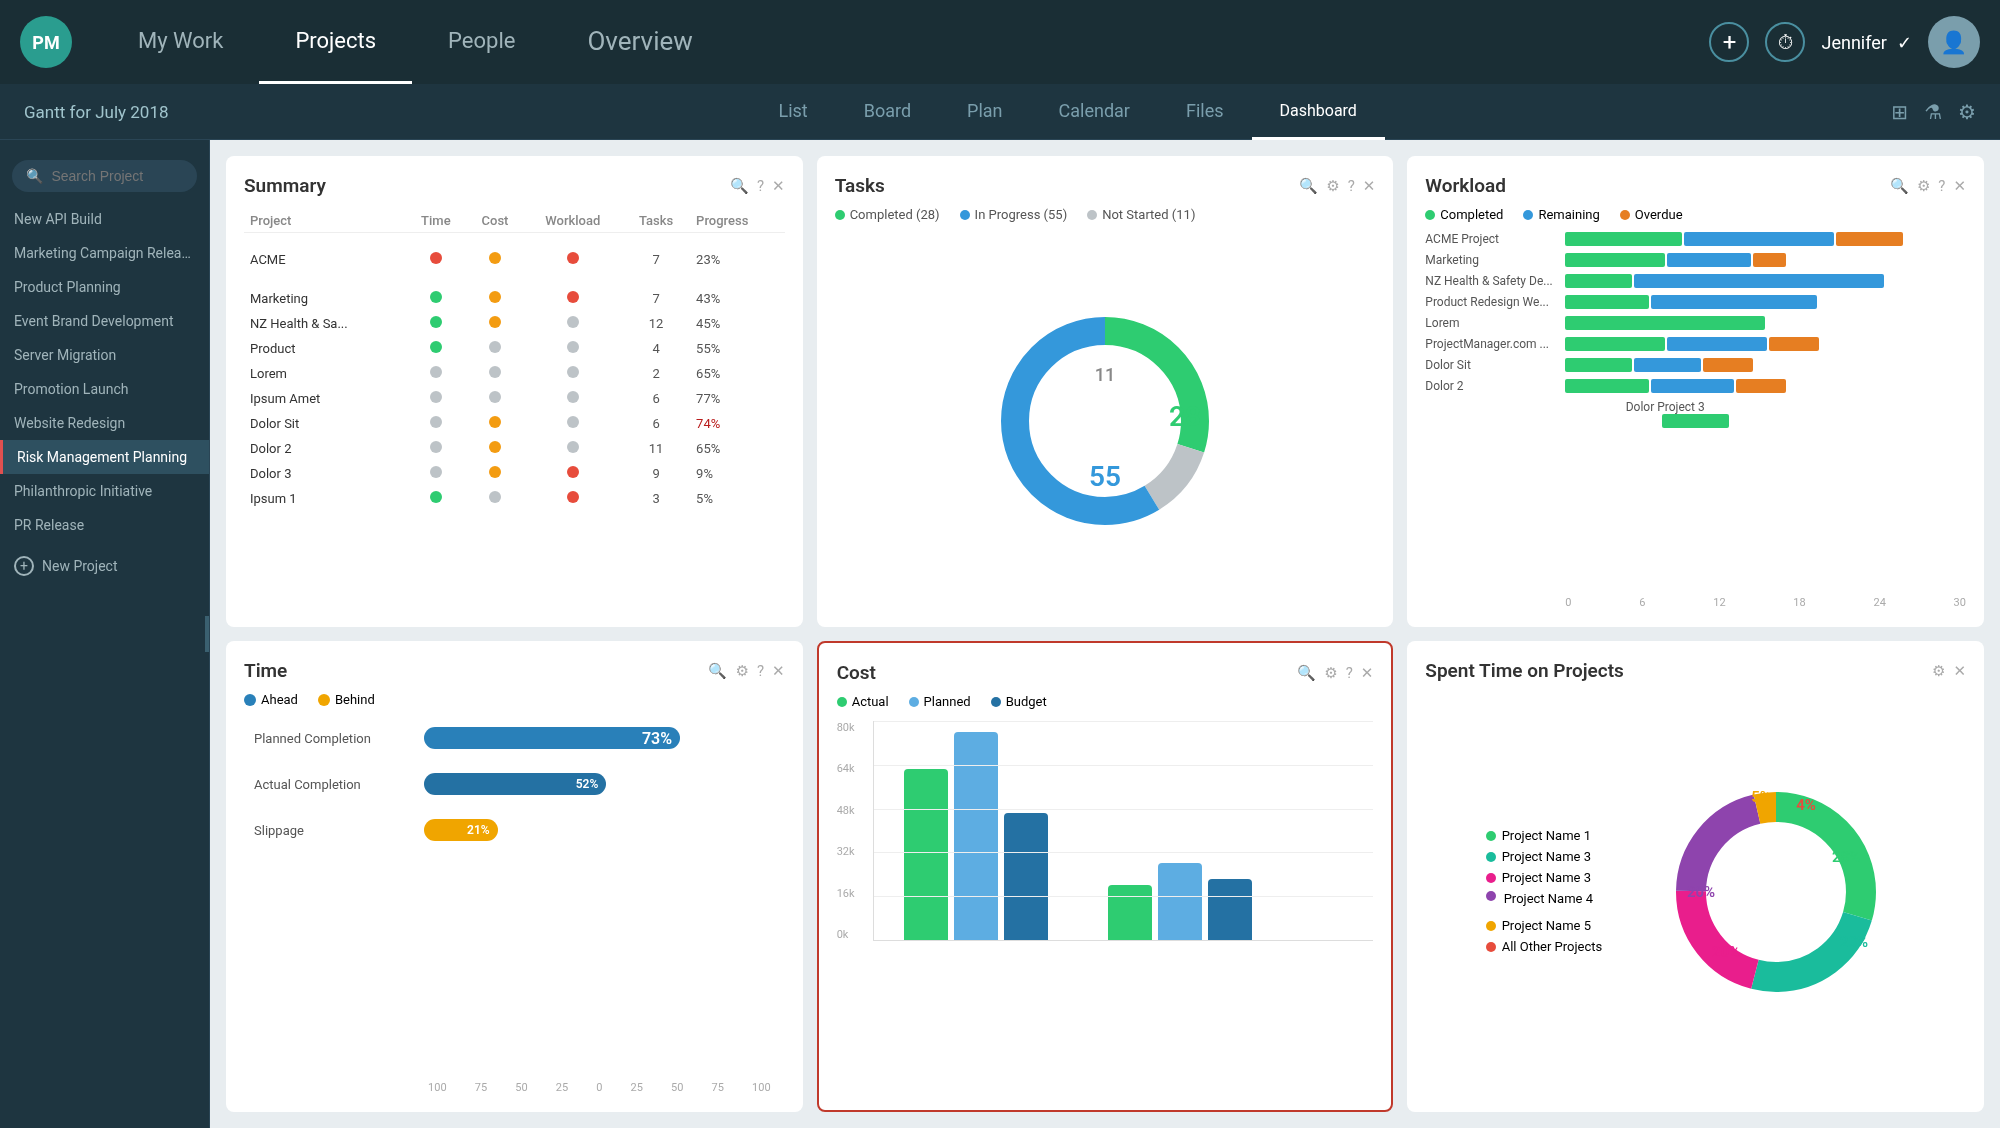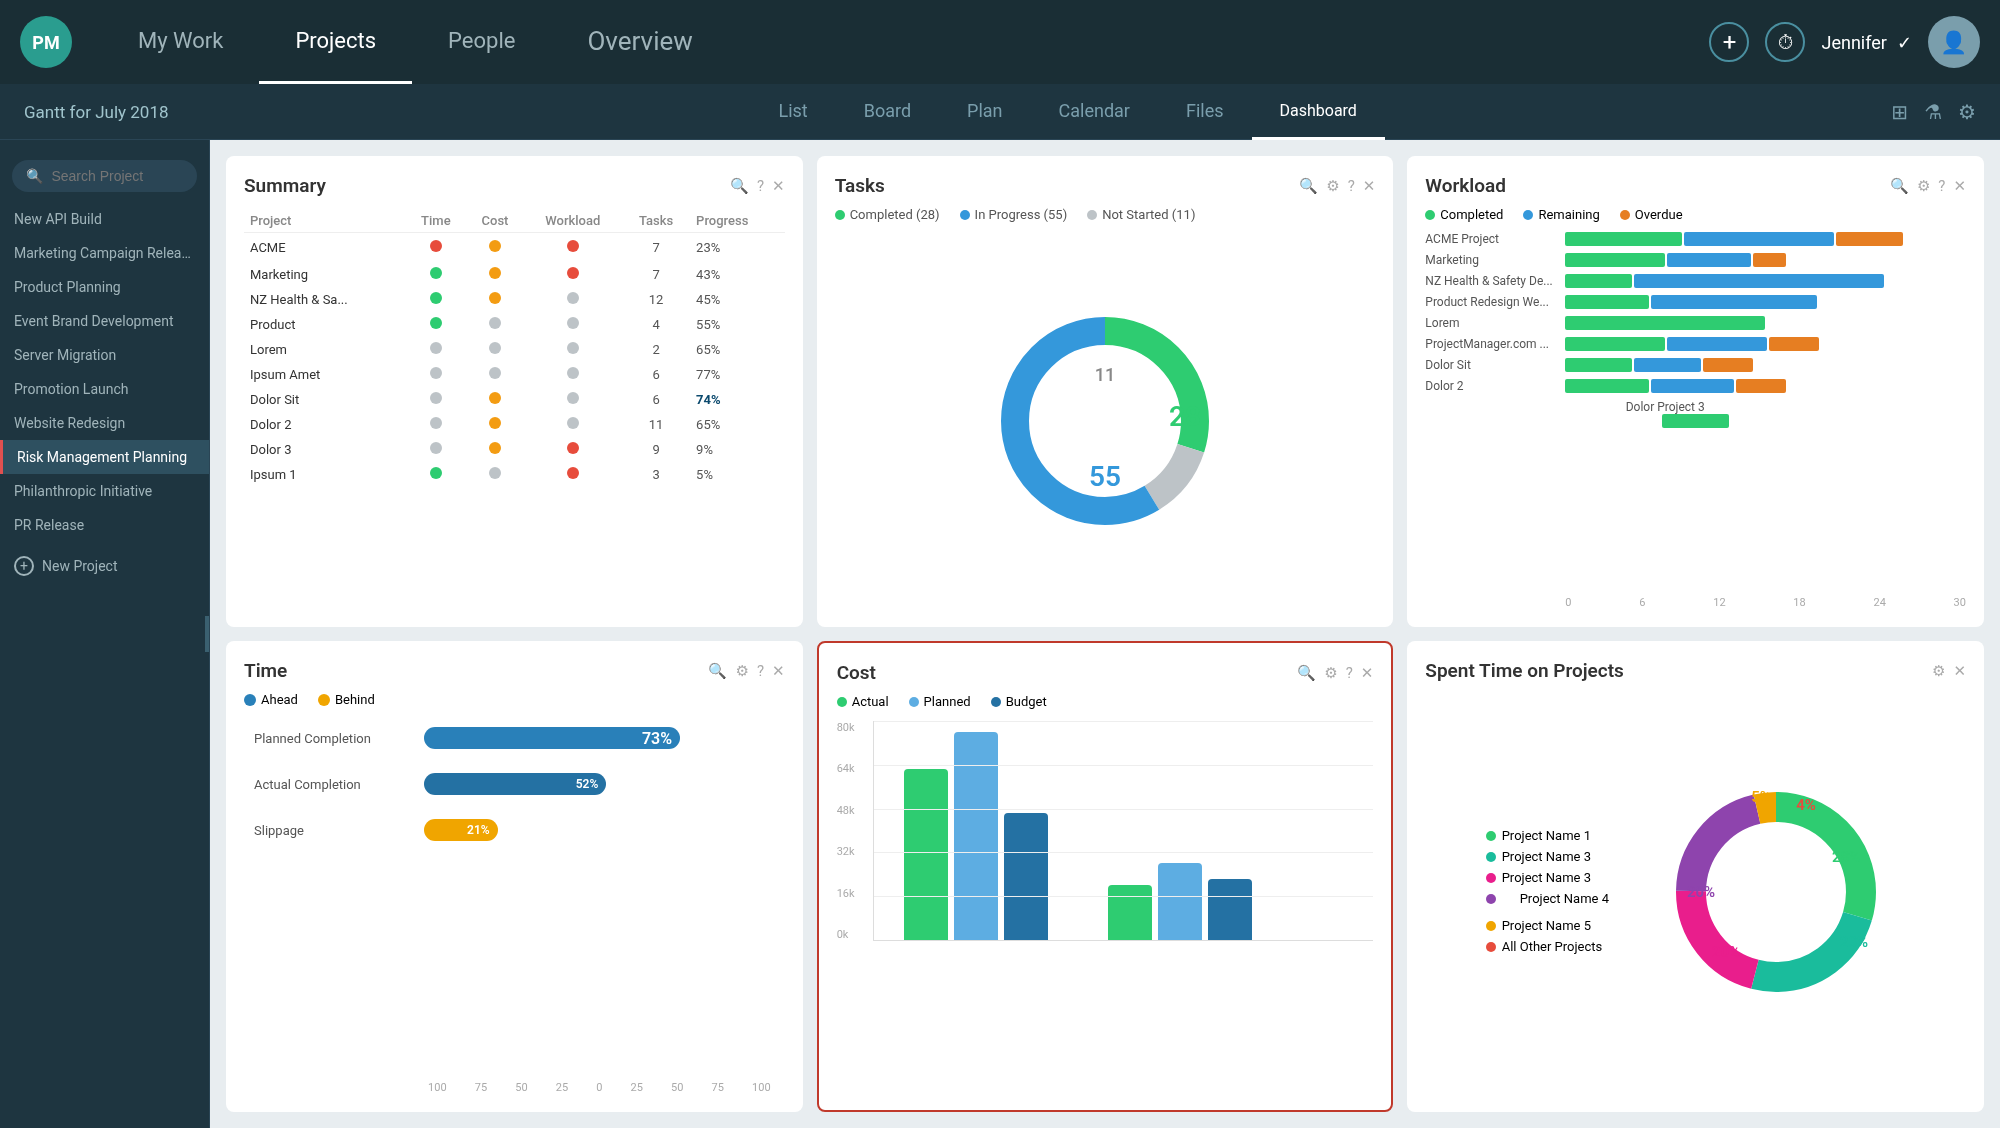--- a/index.html
+++ b/index.html
@@ -86,21 +86,21 @@
               <th style="color:#888;font-weight:500;padding:4px 6px;text-align:left;border-bottom:1px solid #eee;">Project</th>
               <th style="color:#888;font-weight:500;padding:4px 6px;text-align:center;border-bottom:1px solid #eee;">Time</th>
               <th style="color:#888;font-weight:500;padding:4px 6px;text-align:center;border-bottom:1px solid #eee;">Cost</th>
               <th style="color:#888;font-weight:500;padding:4px 6px;text-align:center;border-bottom:1px solid #eee;">Workload</th>
               <th style="color:#888;font-weight:500;padding:4px 6px;text-align:center;border-bottom:1px solid #eee;">Tasks</th>
               <th style="color:#888;font-weight:500;padding:4px 6px;text-align:left;border-bottom:1px solid #eee;">Progress</th>
             </tr>
           </thead>
           <tbody id="summary-tbody">
           <tr style="cursor: pointer;">
-    <td style="padding:7px 6px;font-size:13px;color:#333;">ACME</td>
+    <td style="padding:19px 6px;font-size:13px;color:#333;">ACME</td>
     <td style="padding:5px 6px;text-align:center;"><span style="width:12px;height:12px;border-radius:50%;background:#e74c3c;display:inline-block;"></span></td>
     <td style="padding:5px 6px;text-align:center;"><span style="width:12px;height:12px;border-radius:50%;background:#f39c12;display:inline-block;"></span></td>
     <td style="padding:5px 6px;text-align:center;"><span style="width:12px;height:12px;border-radius:50%;background:#e74c3c;display:inline-block;"></span></td>
     <td style="padding:5px 6px;text-align:center;color:#555;">7</td>
     <td style="padding:5px 6px;color:#555;">23%</td>
   </tr>
               <tr style="cursor: pointer;">
     <td style="padding:5px 6px;font-size:13px;color:#333;">Marketing</td>
     <td style="padding:5px 6px;text-align:center;"><span style="width:12px;height:12px;border-radius:50%;background:#2ecc71;display:inline-block;"></span></td>
     <td style="padding:5px 6px;text-align:center;"><span style="width:12px;height:12px;border-radius:50%;background:#f39c12;display:inline-block;"></span></td>
@@ -139,21 +139,21 @@
     <td style="padding:5px 6px;text-align:center;"><span style="width:12px;height:12px;border-radius:50%;background:#bdc3c7;display:inline-block;"></span></td>
     <td style="padding:5px 6px;text-align:center;color:#555;">6</td>
     <td style="padding:5px 6px;color:#555;">77%</td>
   </tr>
               <tr style="cursor: pointer;">
     <td style="padding:5px 6px;font-size:13px;color:#333;">Dolor Sit</td>
     <td style="padding:5px 6px;text-align:center;"><span style="width:12px;height:12px;border-radius:50%;background:#bdc3c7;display:inline-block;"></span></td>
     <td style="padding:5px 6px;text-align:center;"><span style="width:12px;height:12px;border-radius:50%;background:#f39c12;display:inline-block;"></span></td>
     <td style="padding:5px 6px;text-align:center;"><span style="width:12px;height:12px;border-radius:50%;background:#bdc3c7;display:inline-block;"></span></td>
     <td style="padding:5px 6px;text-align:center;color:#555;">6</td>
-    <td style="padding:5px 6px;color:#0c4a6e;font-weight:bold;">74%</td>
+    <td style="padding:5px 6px;color:#b91c1c;">74%</td>
   </tr>
               <tr style="cursor: pointer;">
     <td style="padding:5px 6px;font-size:13px;color:#333;">Dolor 2</td>
     <td style="padding:5px 6px;text-align:center;"><span style="width:12px;height:12px;border-radius:50%;background:#bdc3c7;display:inline-block;"></span></td>
     <td style="padding:5px 6px;text-align:center;"><span style="width:12px;height:12px;border-radius:50%;background:#f39c12;display:inline-block;"></span></td>
     <td style="padding:5px 6px;text-align:center;"><span style="width:12px;height:12px;border-radius:50%;background:#bdc3c7;display:inline-block;"></span></td>
     <td style="padding:5px 6px;text-align:center;color:#555;">11</td>
     <td style="padding:5px 6px;color:#555;">65%</td>
   </tr>
               <tr style="cursor: pointer;">
@@ -449,21 +449,21 @@
             <span>Project Name 1</span>
           </div>
           <div style="display:flex;align-items:center;gap:6px;margin-bottom:6px;">
             <span style="width:10px;height:10px;border-radius:50%;background:#1abc9c;display:inline-block;"></span>
             <span>Project Name 3</span>
           </div>
           <div style="display:flex;align-items:center;gap:6px;margin-bottom:6px;">
             <span style="width:10px;height:10px;border-radius:50%;background:#e91e8c;display:inline-block;"></span>
             <span>Project Name 3</span>
           </div>
-          <div style="display:flex;align-items:center;gap:24px;margin-bottom:12px;">
+          <div style="display:flex;align-items:flex-start;gap:8px;margin-bottom:12px;">
             <span style="width:10px;height:10px;border-radius:50%;background:#8e44ad;display:inline-block;"></span>
             <span>Project Name 4</span>
           </div>
           <div style="display:flex;align-items:center;gap:6px;margin-bottom:6px;">
             <span style="width:10px;height:10px;border-radius:50%;background:#f0a500;display:inline-block;"></span>
             <span>Project Name 5</span>
           </div>
           <div style="display:flex;align-items:center;gap:6px;margin-bottom:6px;">
             <span style="width:10px;height:10px;border-radius:50%;background:#e74c3c;display:inline-block;"></span>
             <span>All Other Projects</span>

